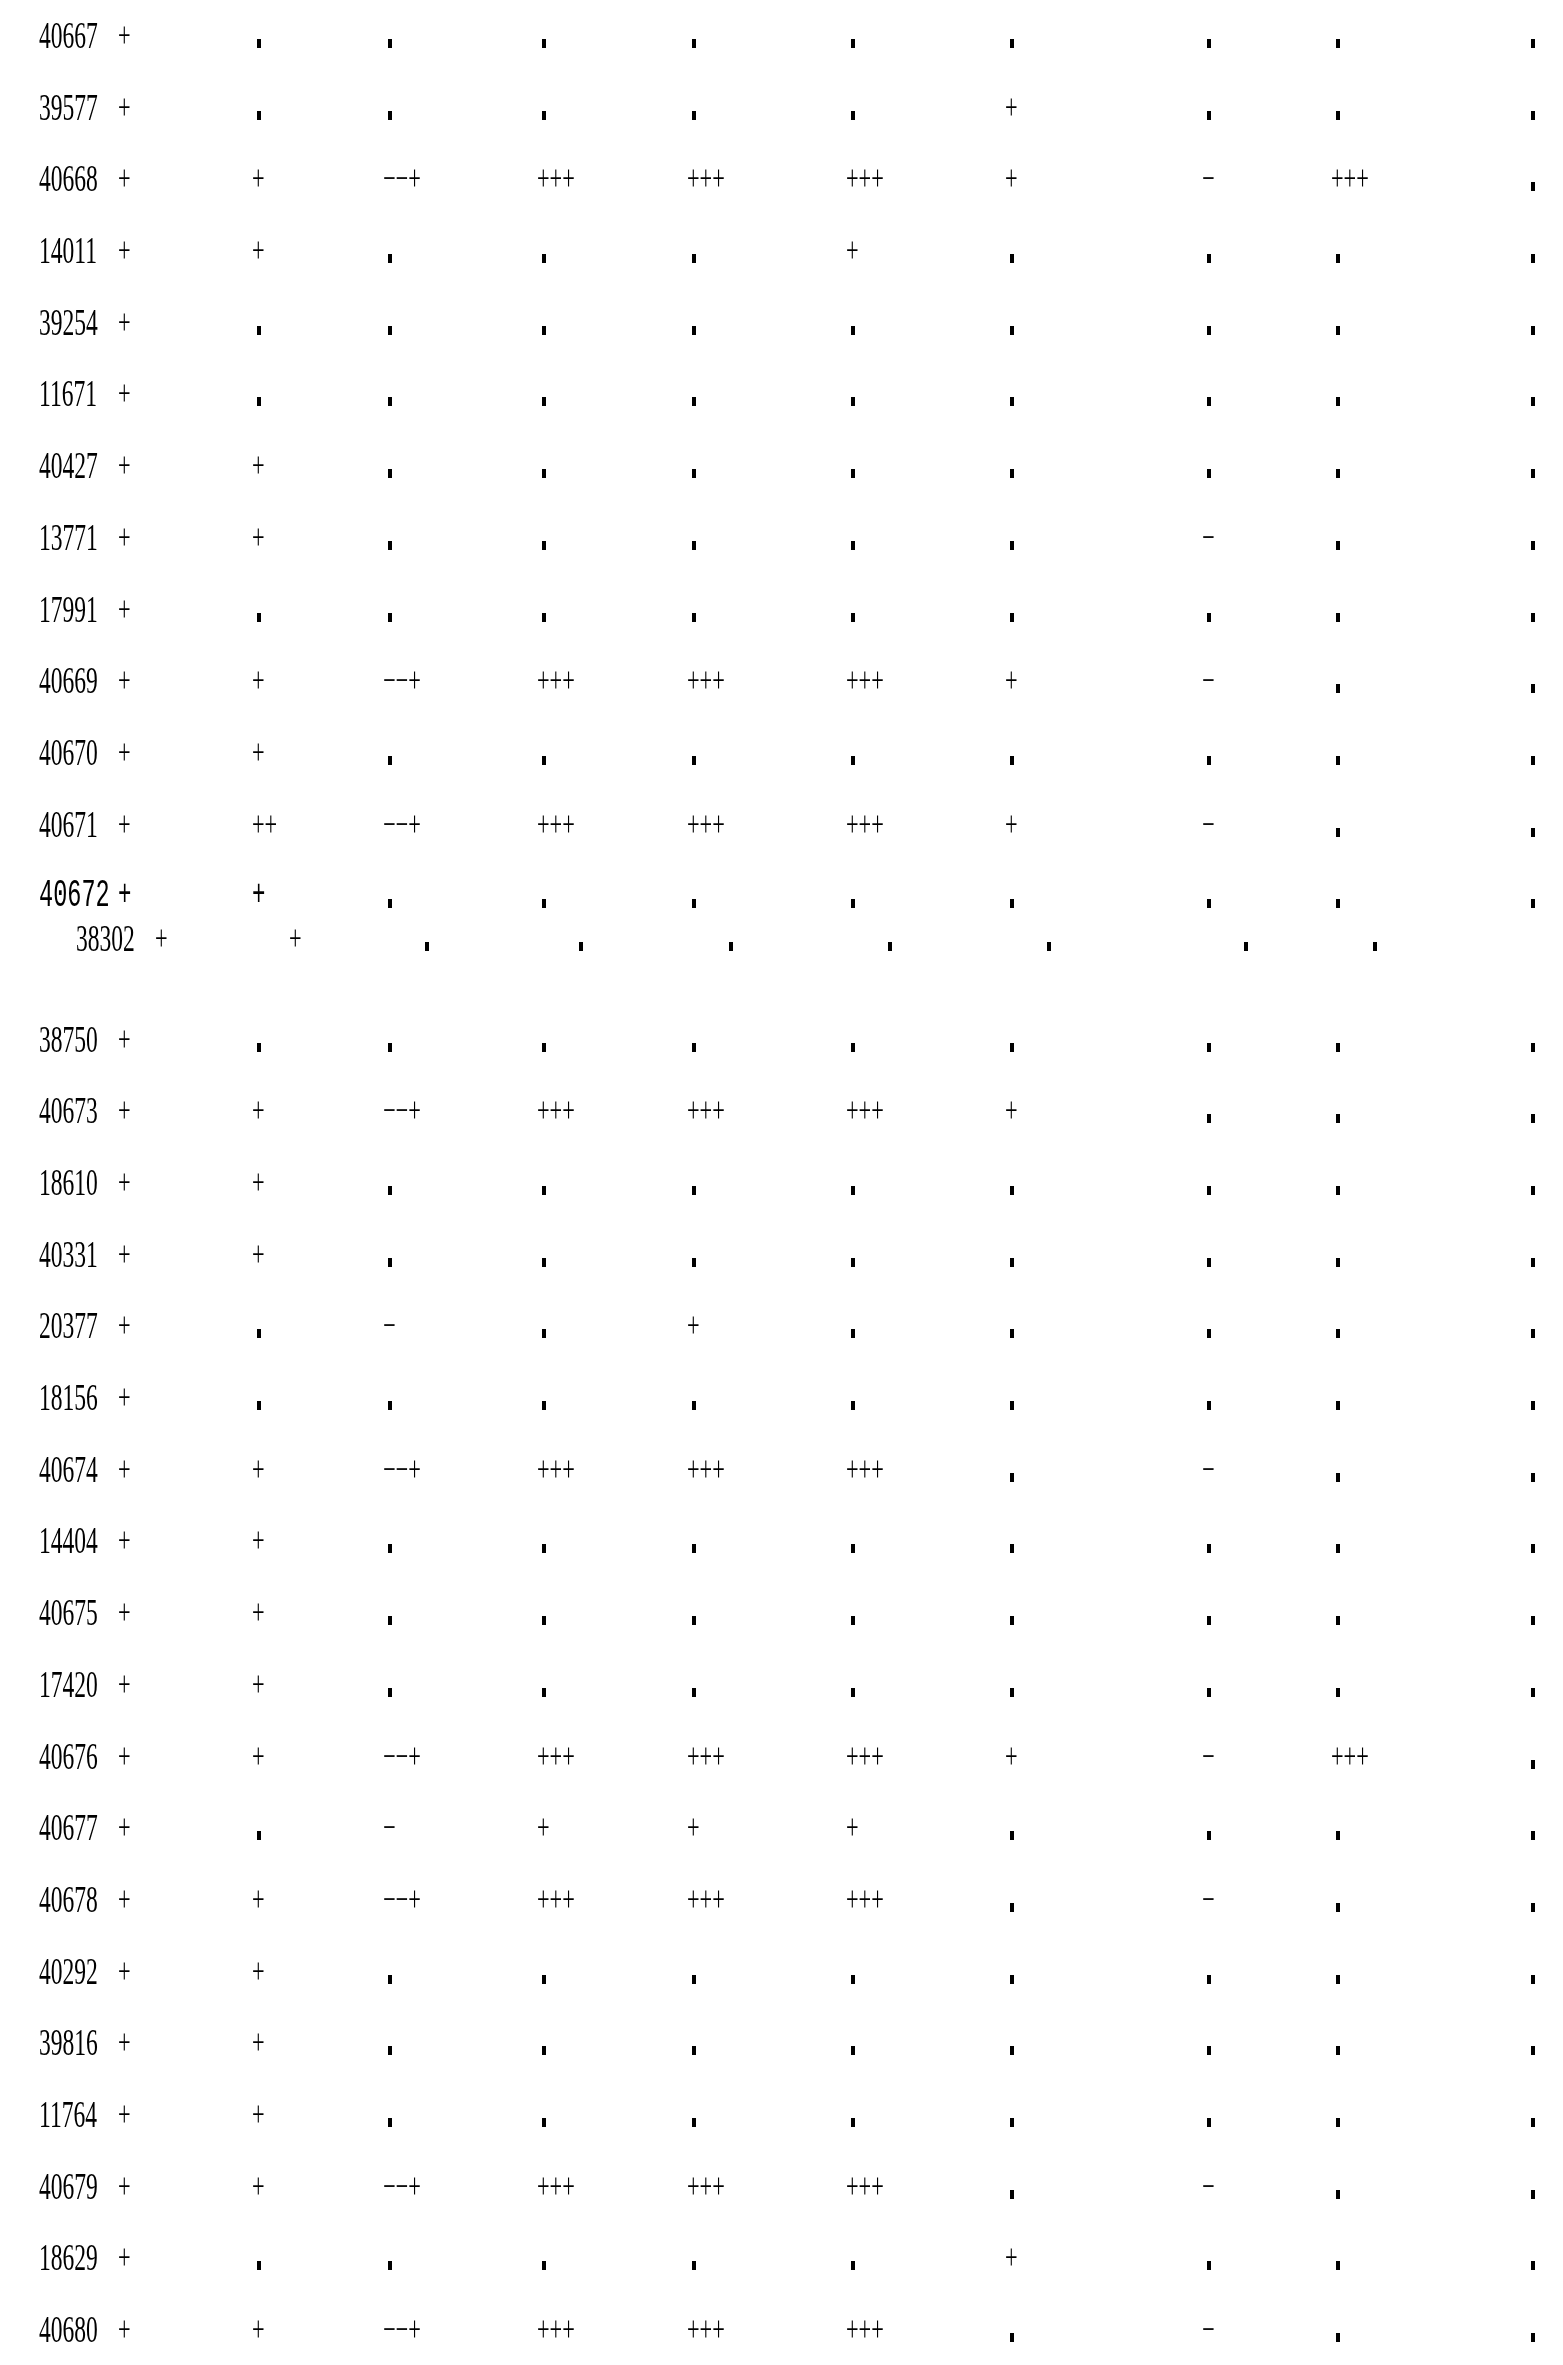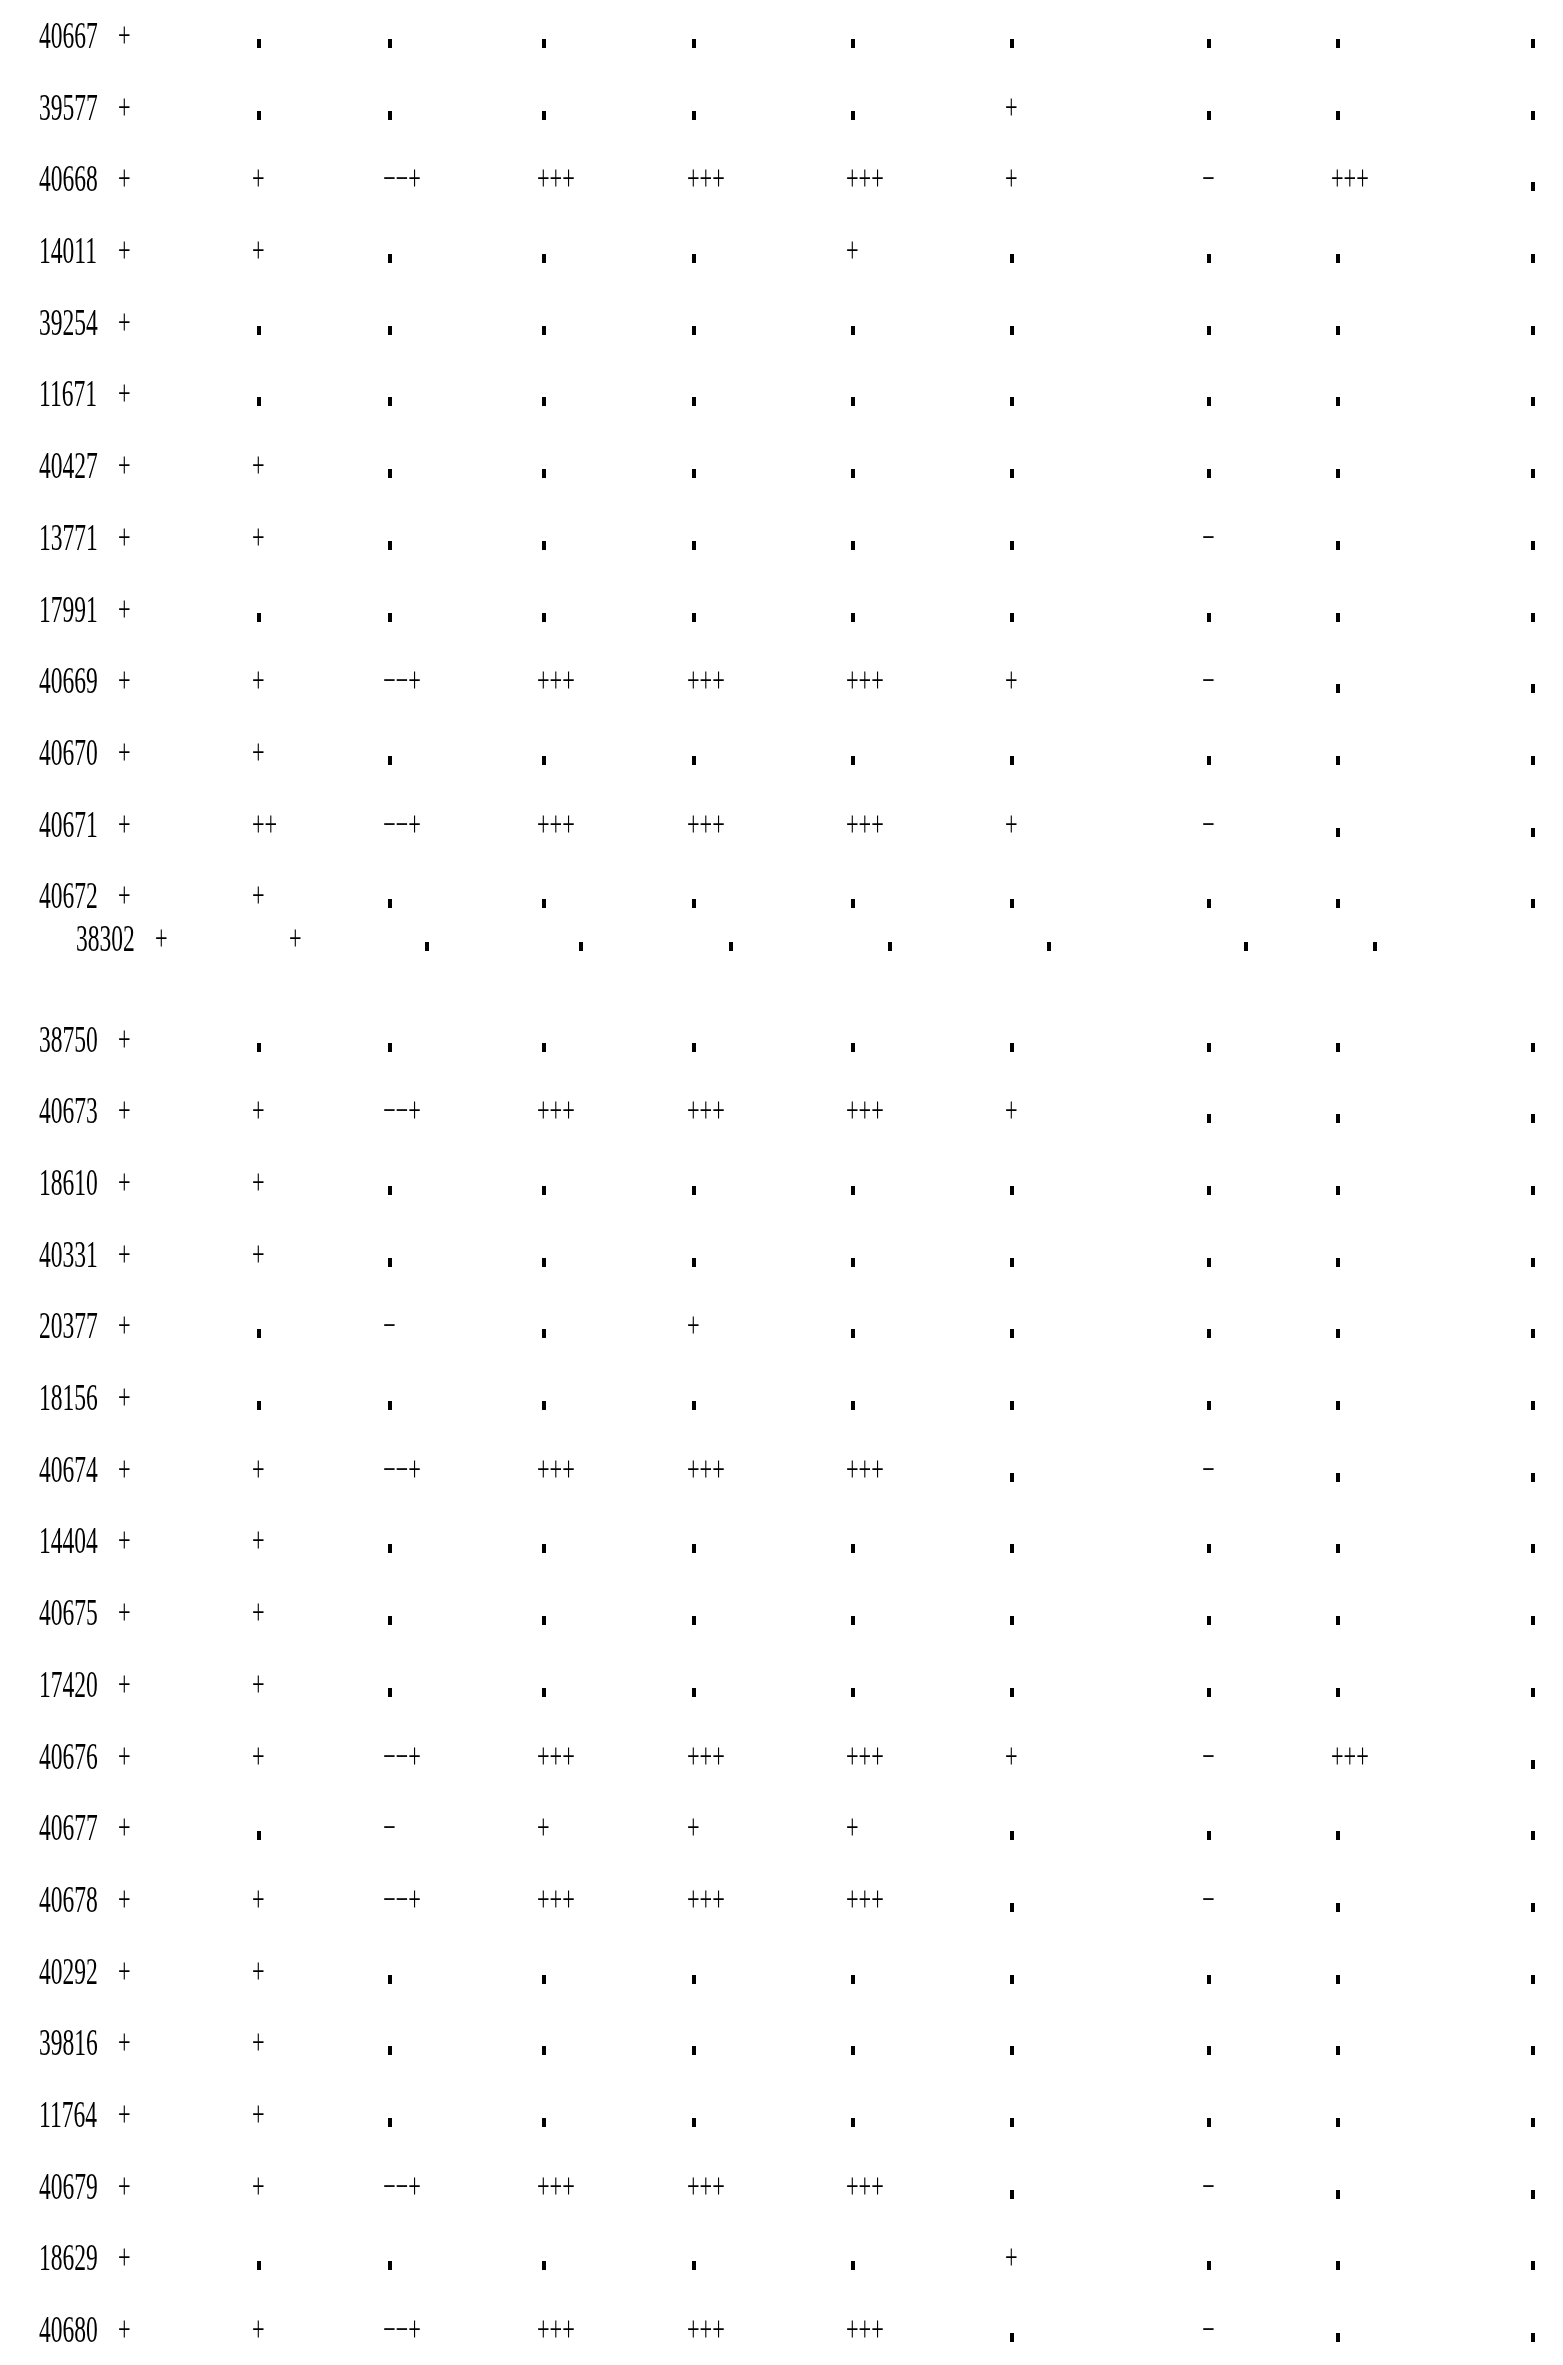--- a/index.html
+++ b/index.html
@@ -174,21 +174,21 @@
       <span class="cell sym" style="left: 252px;">++</span>
       <span class="cell sym" style="left: 383px;">−−+</span>
       <span class="cell sym" style="left: 537px;">+++</span>
       <span class="cell sym" style="left: 687px;">+++</span>
       <span class="cell sym" style="left: 846px;">+++</span>
       <span class="cell sym" style="left: 1005px;">+</span>
       <span class="cell sym" style="left: 1202px;">−</span>
       <span class="dot" style="left: 1336px;"></span>
       <span class="dot" style="left: 1531px;"></span>
     </div>
-    <div class="row" style="top: 860px;">
+    <div class="row" style="top: 860px; font-family: Liberation Mono, monospace;">
       <span class="cell id">40672</span>
       <span class="cell sym" style="left: 118px;">+</span>
       <span class="cell sym" style="left: 252px;">+</span>
       <span class="dot" style="left: 388px;"></span>
       <span class="dot" style="left: 542px;"></span>
       <span class="dot" style="left: 692px;"></span>
       <span class="dot" style="left: 851px;"></span>
       <span class="dot" style="left: 1010px;"></span>
       <span class="dot" style="left: 1207px;"></span>
       <span class="dot" style="left: 1336px;"></span>

